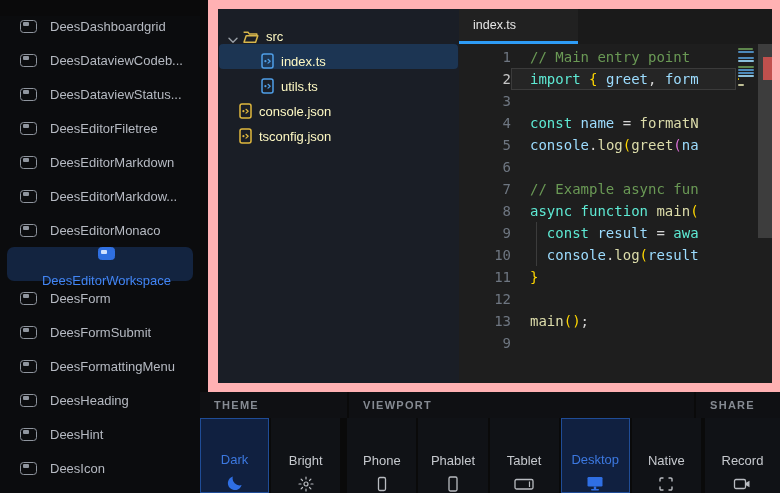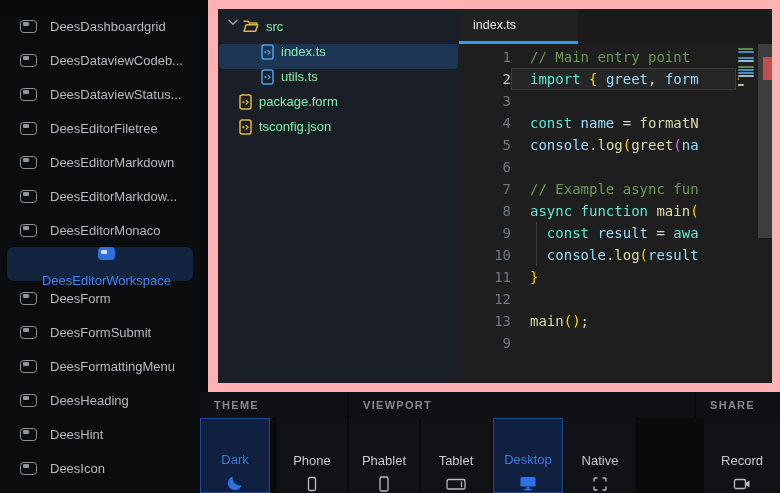--- a/index.html
+++ b/index.html
@@ -16,21 +16,21 @@
   .sb-item .comp-icon { width:17px; height:13px; border:1.5px solid #8f959e; border-radius:3.5px; position:relative; flex:none; }
   .sb-item .comp-icon::after { content:""; position:absolute; left:1.5px; top:1.5px; width:6px; height:4px; background:#8f959e; border-radius:1px; }
   .sb-item.sel { background:#132440; border-radius:7px; margin:0 7px; padding-left:13px; color:#4285f4;flex-direction:column; }
   .sb-item.sel .comp-icon { border-color:#2f6fe0; background:#2f6fe0; }
   .sb-item.sel .comp-icon::after { background:#cfe0ff; }
   
   .preview-frame { position:absolute; left:208px; top:0; width:572px; height:392px; background:#ffb1b3; padding:9px 8px 9px 10px; }
   .preview-inner { width:100%; height:100%; display:flex; overflow:hidden; }
   
   .filetree { width:241px; height:100%; background:#1a1e26; padding-top:10px; flex:none; }
-  .ft-row { height:25px; display:flex; align-items:flex-start; font-size:13px; color:#86efac; cursor:pointer; }
+  .ft-row { height:25px; display:flex; align-items:flex-end; font-size:13px; color:#fef9c3; cursor:pointer; }
   .ft-row.sel { background:#1c3553; border-radius:4px; margin:0 1px; }
   .ft-row .chev { width:12px; margin-left:9px; flex:none; display:flex; align-items:center; justify-content:center; }
   .ft-row .ficon { flex:none; display:flex; align-items:center; justify-content:center; margin-right:7px; }
   .ft-row.depth-folder .ficon { margin-left:3px; }
   .ft-row.depth1 { padding-left:43px; }
   .ft-row.depth1.sel { padding-left:42px; }
   .ft-row.depth0file { padding-left:21px; }
   
   .editor { flex:1; height:100%; background:#1e1e1e; display:flex; flex-direction:column; overflow:hidden; }
   .tabbar { height:35px; background:#1a1a1a; display:flex; flex:none; }
@@ -169,21 +169,21 @@
             <span>utils.ts</span>
           </div>
           <div class="ft-row depth0file">
             <span class="ficon">
               <svg xmlns="http://www.w3.org/2000/svg" width="13" height="16" viewBox="0 0 13 16">
                 <rect x="1" y="1" width="11" height="14" rx="2" fill="none" stroke="#e0b83e" stroke-width="1.5"></rect>
                 <circle cx="4.4" cy="8.2" r="1.1" fill="#e0b83e"></circle>
                 <path d="M7 6.3l2.2 1.9L7 10.1" fill="none" stroke="#e0b83e" stroke-width="1.2" stroke-linecap="round" stroke-linejoin="round"></path>
               </svg>
             </span>
-            <span>package.form</span>
+            <span>console.json</span>
           </div>
           <div class="ft-row depth0file">
             <span class="ficon">
               <svg xmlns="http://www.w3.org/2000/svg" width="13" height="16" viewBox="0 0 13 16">
                 <rect x="1" y="1" width="11" height="14" rx="2" fill="none" stroke="#e0b83e" stroke-width="1.5"></rect>
                 <circle cx="4.4" cy="8.2" r="1.1" fill="#e0b83e"></circle>
                 <path d="M7 6.3l2.2 1.9L7 10.1" fill="none" stroke="#e0b83e" stroke-width="1.2" stroke-linecap="round" stroke-linejoin="round"></path>
               </svg>
             </span>
             <span>tsconfig.json</span>
@@ -249,20 +249,38 @@
       </div>
     <div class="tb-btns" id="tb-btns">
         <div class="tb-btn sel">
           <span>Dark</span>
           <span class="bicon">
             <svg xmlns="http://www.w3.org/2000/svg" width="18" height="18" viewBox="0 0 18 18">
               <path d="M15.6 11.1A7 7 0 0 1 6.9 2.4 7 7 0 1 0 15.6 11.1z" fill="#2f6fe4"></path>
             </svg>
           </span>
         </div>
+        <div class="tb-btn">
+          <span>Bright</span>
+          <span class="bicon">
+            <svg xmlns="http://www.w3.org/2000/svg" width="18" height="18" viewBox="0 0 18 18">
+              <g stroke="#b9bcc1" stroke-width="1.2" stroke-linecap="round">
+                <circle cx="9" cy="9" r="2" fill="none"></circle>
+                <line x1="9" y1="2" x2="9" y2="4"></line>
+                <line x1="9" y1="14" x2="9" y2="16"></line>
+                <line x1="2" y1="9" x2="4" y2="9"></line>
+                <line x1="14" y1="9" x2="16" y2="9"></line>
+                <line x1="4.1" y1="4.1" x2="5.5" y2="5.5"></line>
+                <line x1="12.5" y1="12.5" x2="13.9" y2="13.9"></line>
+                <line x1="4.1" y1="13.9" x2="5.5" y2="12.5"></line>
+                <line x1="12.5" y1="5.5" x2="13.9" y2="4.1"></line>
+              </g>
+            </svg>
+          </span>
+        </div>
         <div class="tb-spacer-s"></div>
         <div class="tb-btn">
           <span>Phone</span>
           <span class="bicon">
             <svg xmlns="http://www.w3.org/2000/svg" width="18" height="18" viewBox="0 0 18 18">
               <rect x="5.5" y="2.5" width="7" height="13" rx="1.5" fill="none" stroke="#b9bcc1" stroke-width="1.3"></rect>
             </svg>
           </span>
         </div>
         <div class="tb-btn">

